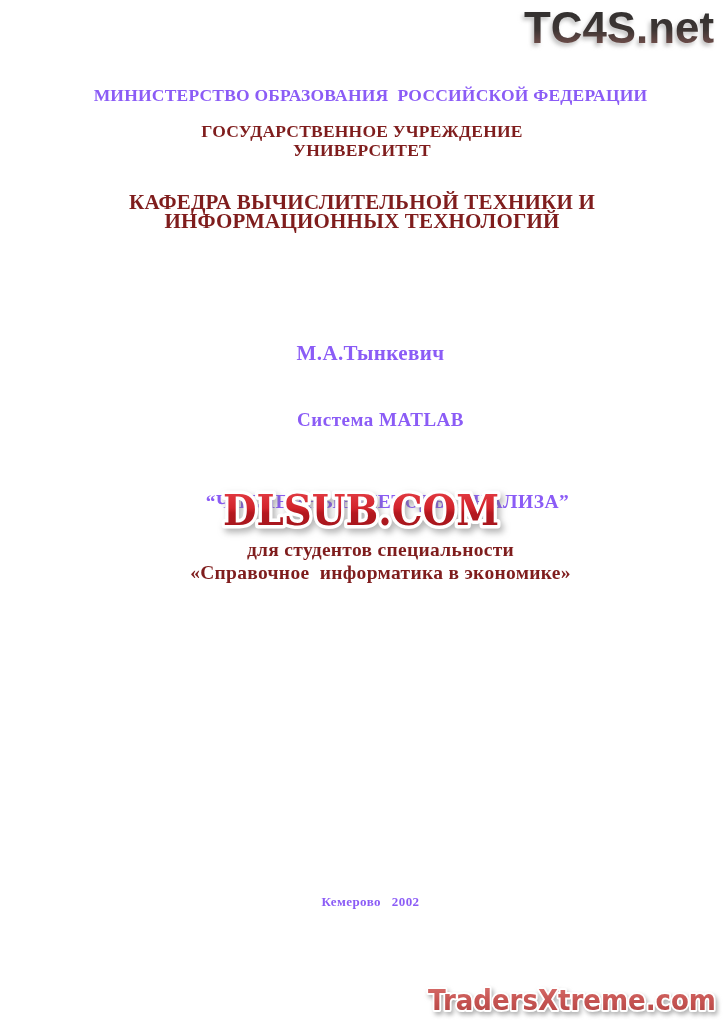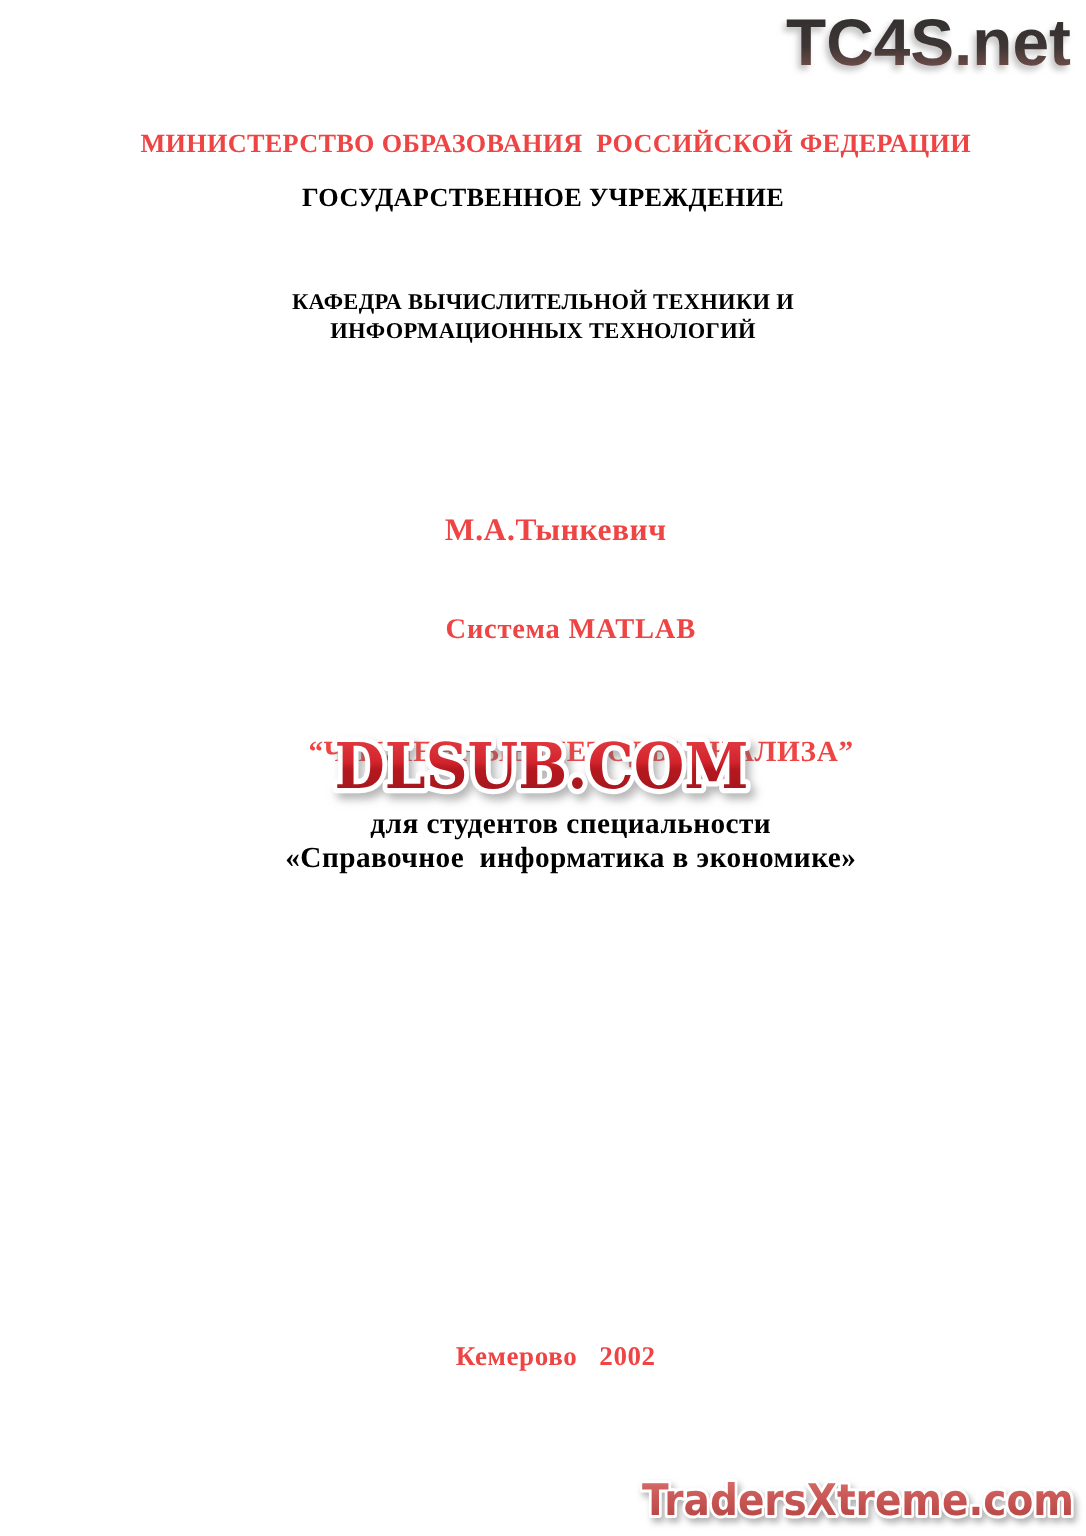--- a/index.html
+++ b/index.html
@@ -12,35 +12,35 @@
     font-family: "Liberation Serif", serif;
     color: #111111;
   }
   .line {
     position: absolute;
     left: 17px;
     right: 0;
     text-align: center;
     font-weight: bold;
     white-space: pre-wrap;
-    color: #ef4444;
+    color: #8b5cf6;
   }
   .small-caps-line { font-size: 17.5px; letter-spacing: 0.2px; }
-  .block { position: absolute; left: 0; right: 0; text-align: center; font-weight: bold; color: #000000; }
+  .block { position: absolute; left: 0; right: 0; text-align: center; font-weight: bold; color: #7f1d1d; }
   .block div { white-space: pre-wrap; }
 
   #ministry        { top: 85px; }
   #institution     { top: 122px; font-size: 17.5px; line-height: 18.5px; letter-spacing: 0.2px; }
-  #department      { top: 193px; font-size: 15px; line-height: 18.5px; letter-spacing: 0.2px; }
+  #department      { top: 193px; font-size: 21px; line-height: 18.5px; letter-spacing: 0.2px; }
   #author          { top: 341px; font-size: 21px; letter-spacing: 0.4px; }
   #doc-title       { top: 409px; font-size: 19px; letter-spacing: 0.5px; padding-left: 20px; }
   #subtitle        { top: 466px; font-size: 19.5px; letter-spacing: 0.3px; }
   #course-line     { top: 491px; font-size: 19.5px; letter-spacing: 0.5px; padding-left: 34px; }
   #audience        { top: 539px; font-size: 19.5px; line-height: 22.5px; letter-spacing: 0.3px; margin-left: 37px; }
-  #imprint         { top: 894px; font-size: 18px; letter-spacing: 0.4px; }
+  #imprint         { top: 894px; font-size: 13px; letter-spacing: 0.4px; }
 
   .wm { position: absolute; pointer-events: none; }
   #wm-tc4s    { top: 3px;   right: 7px; }
   #wm-dlsub   { top: 483px; left: 213px; }
   #wm-traders { top: 979px; left: 423px; }
 
   #wm-tc4s svg    { filter: drop-shadow(-2px 3px 2px rgba(140,140,140,0.55)); }
   #wm-dlsub svg   { filter: drop-shadow(3px 4px 3px rgba(110,110,110,0.5)); }
   #wm-traders svg { filter: drop-shadow(2px 3px 2px rgba(130,130,130,0.6)); }
 </style>
@@ -59,20 +59,21 @@
         </linearGradient>
       </defs>
       <text x="98" y="40" text-anchor="middle" textLength="190" lengthAdjust="spacingAndGlyphs" font-family="Liberation Sans, sans-serif" font-size="44" font-weight="bold" fill="url(#tc4sGrad)">TC4S.net</text>
     </svg>
   </div>
 
   <div class="line small-caps-line" id="ministry">МИНИСТЕРСТВО ОБРАЗОВАНИЯ  РОССИЙСКОЙ ФЕДЕРАЦИИ</div>
 
   <div class="block" id="institution">
     <div>ГОСУДАРСТВЕННОЕ УЧРЕЖДЕНИЕ</div>
+    <div>УНИВЕРСИТЕТ</div>
   </div>
 
   <div class="block" id="department">
     <div>КАФЕДРА ВЫЧИСЛИТЕЛЬНОЙ ТЕХНИКИ И</div>
     <div>ИНФОРМАЦИОННЫХ ТЕХНОЛОГИЙ</div>
   </div>
 
   <div class="line" id="author">М.А.Тынкевич</div>
 
   <div class="line" id="doc-title">Система MATLAB</div>

